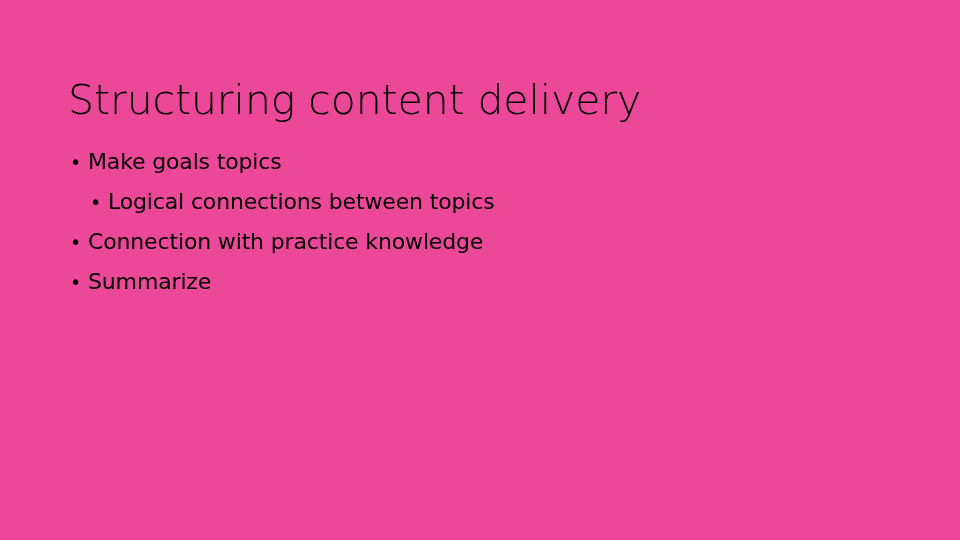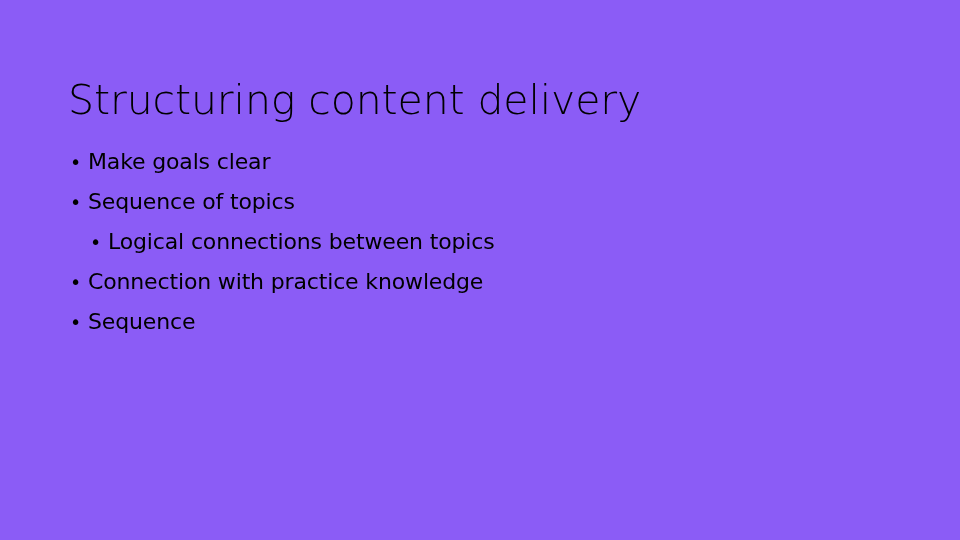--- a/index.html
+++ b/index.html
@@ -76,26 +76,25 @@
 
   .bullet-text {
     display: inline-block;
     vertical-align: top;
     line-height: 40px;
   }
 </style>
 </head>
 <body>
 
-<div id="slide" style="background: #8b5cf6;">
+<div id="slide" style="background: #ec4899;">
 
   <h1 id="slide-title" style="color: rgb(0, 0, 0);">Structuring content delivery</h1>
 
   <ul id="bullet-list">
 
-  <li class="bullet-item" style="color: rgb(0, 0, 0);"><span class="bullet-marker">•</span><span class="bullet-text">Make goals clear</span></li>
-      <li class="bullet-item" style="color: rgb(0, 0, 0);"><span class="bullet-marker">•</span><span class="bullet-text">Sequence of topics</span></li>
+  <li class="bullet-item" style="color: rgb(0, 0, 0);"><span class="bullet-marker">•</span><span class="bullet-text">Make goals topics</span></li>
       <li class="bullet-item" style="color: rgb(0, 0, 0); margin-left: 20px;"><span class="bullet-marker">•</span><span class="bullet-text">Logical connections between topics</span></li>
       <li class="bullet-item" style="color: rgb(0, 0, 0);"><span class="bullet-marker">•</span><span class="bullet-text">Connection with practice knowledge</span></li>
-      <li class="bullet-item" style="color: rgb(0, 0, 0);"><span class="bullet-marker">•</span><span class="bullet-text">Sequence</span></li>
+      <li class="bullet-item" style="color: rgb(0, 0, 0);"><span class="bullet-marker">•</span><span class="bullet-text">Summarize</span></li>
     </ul>
 
 </div>
 
 </body></html>

